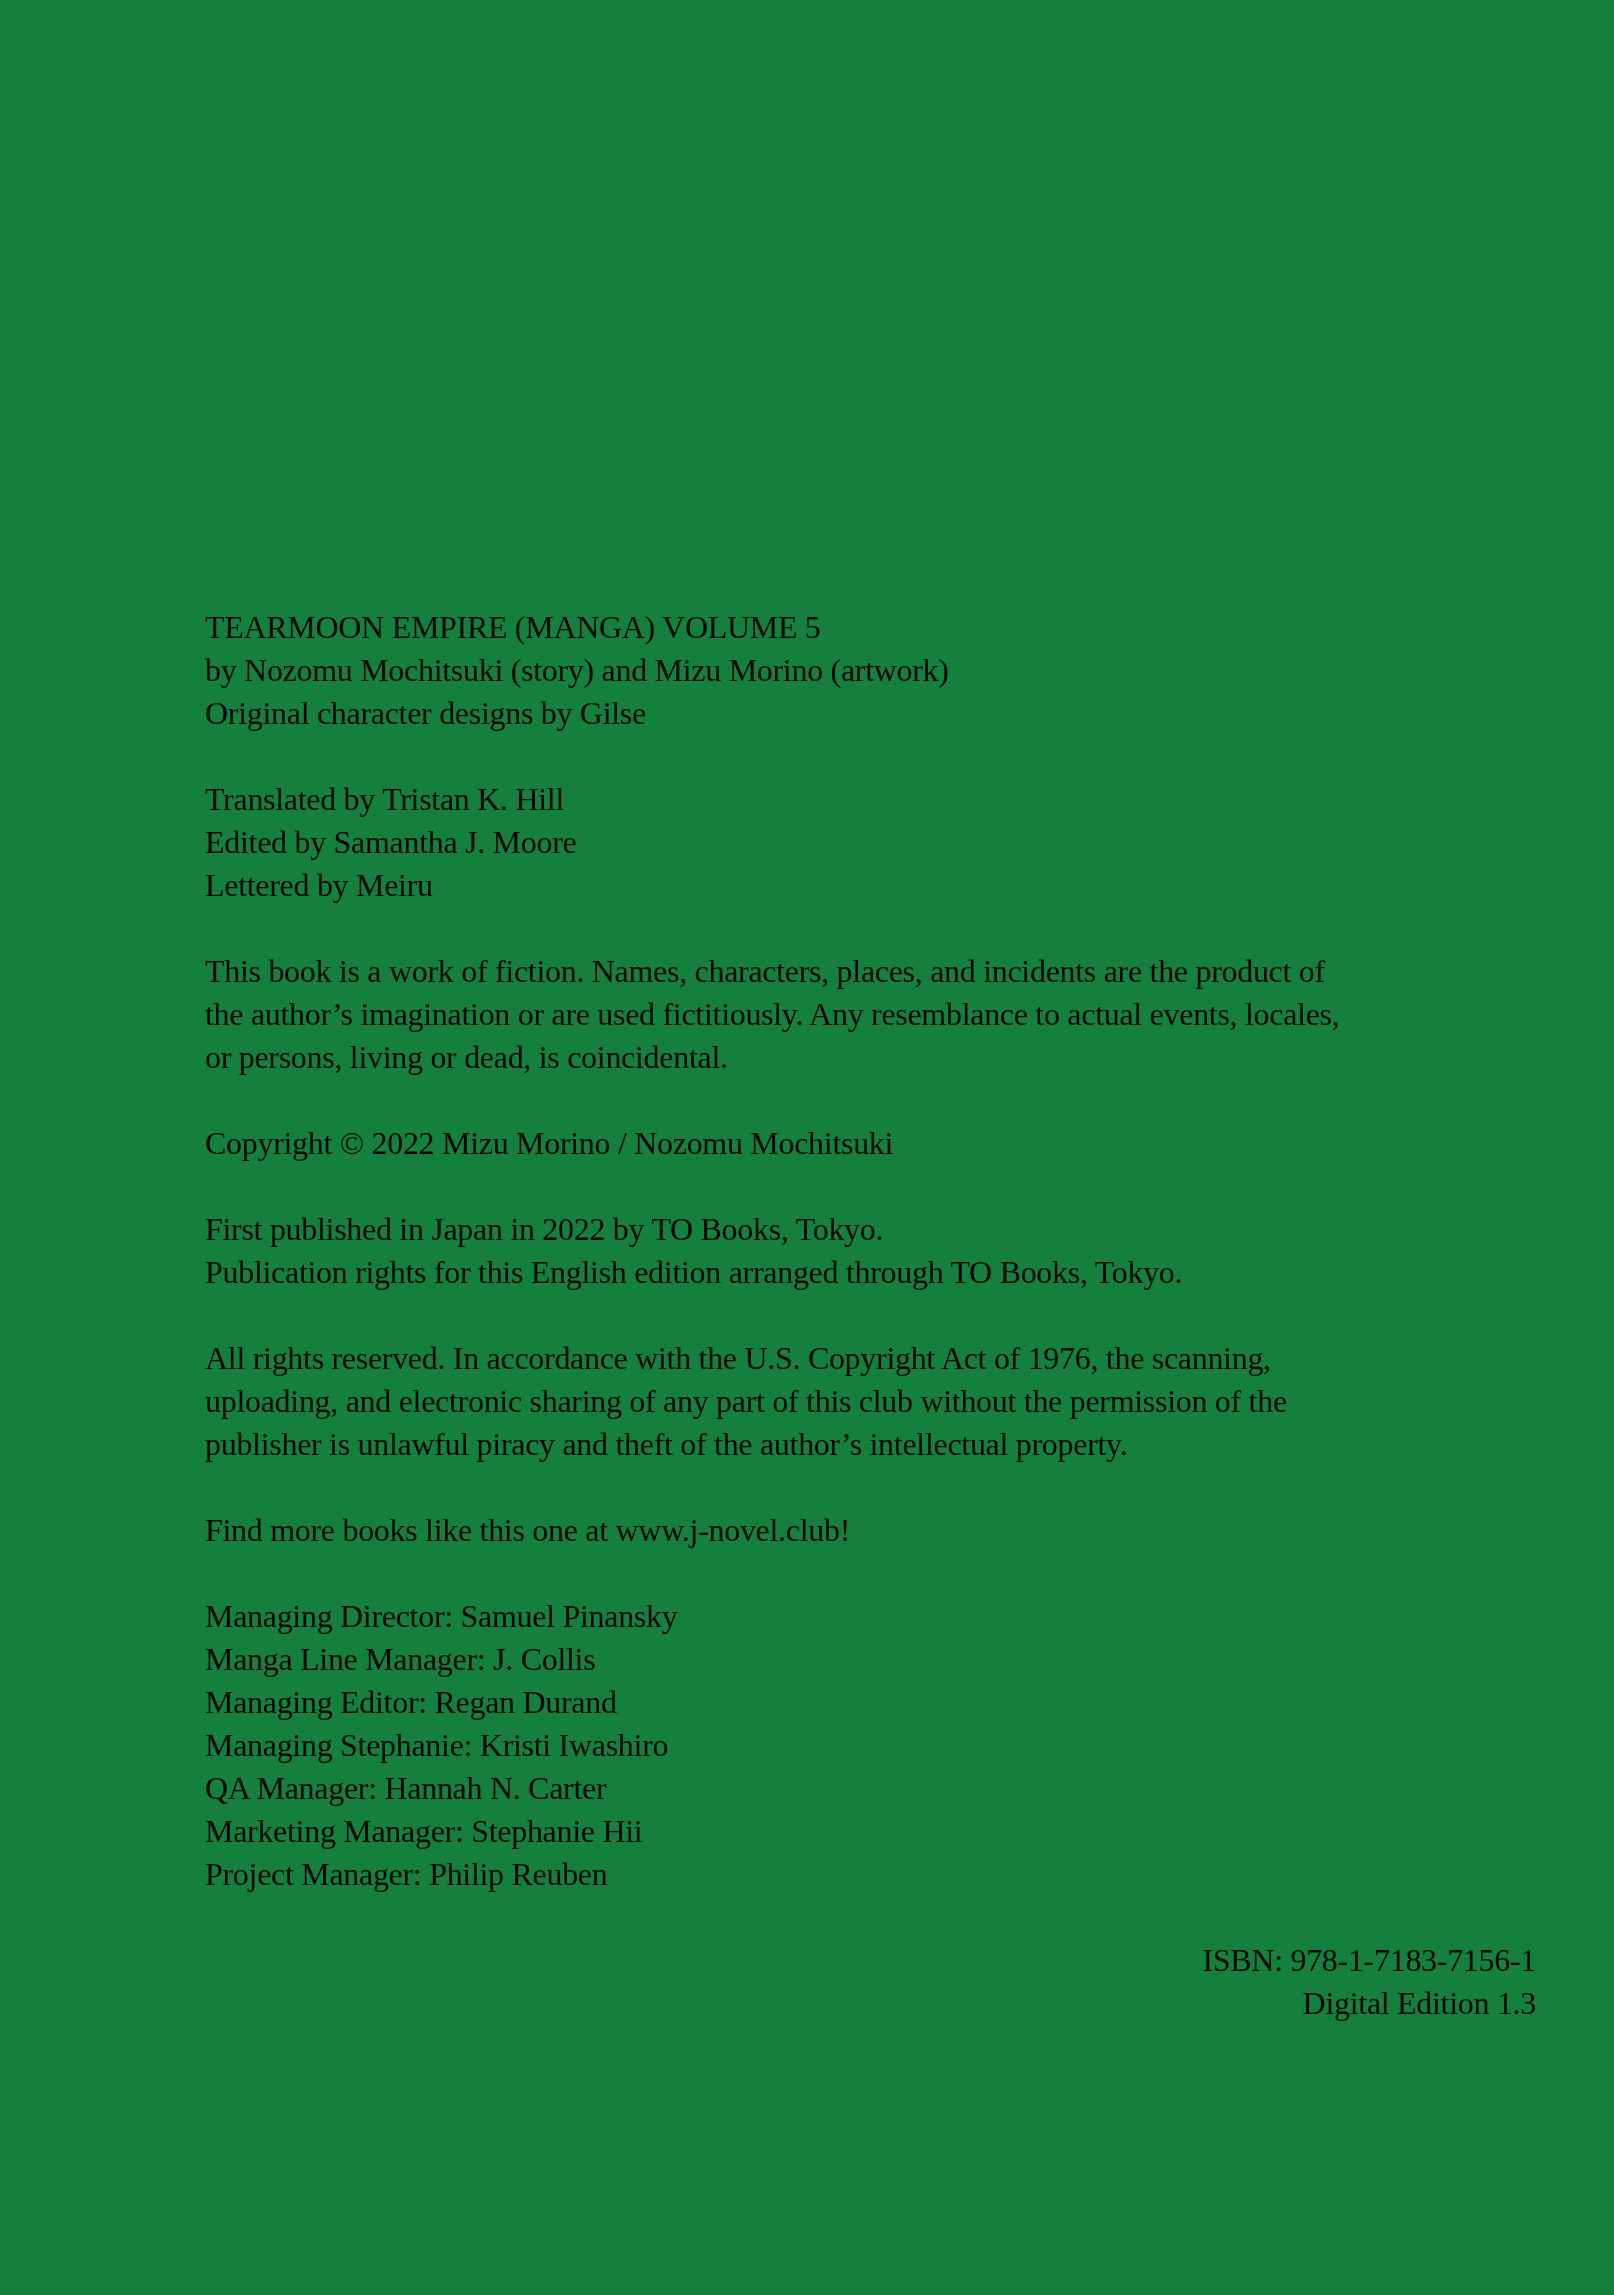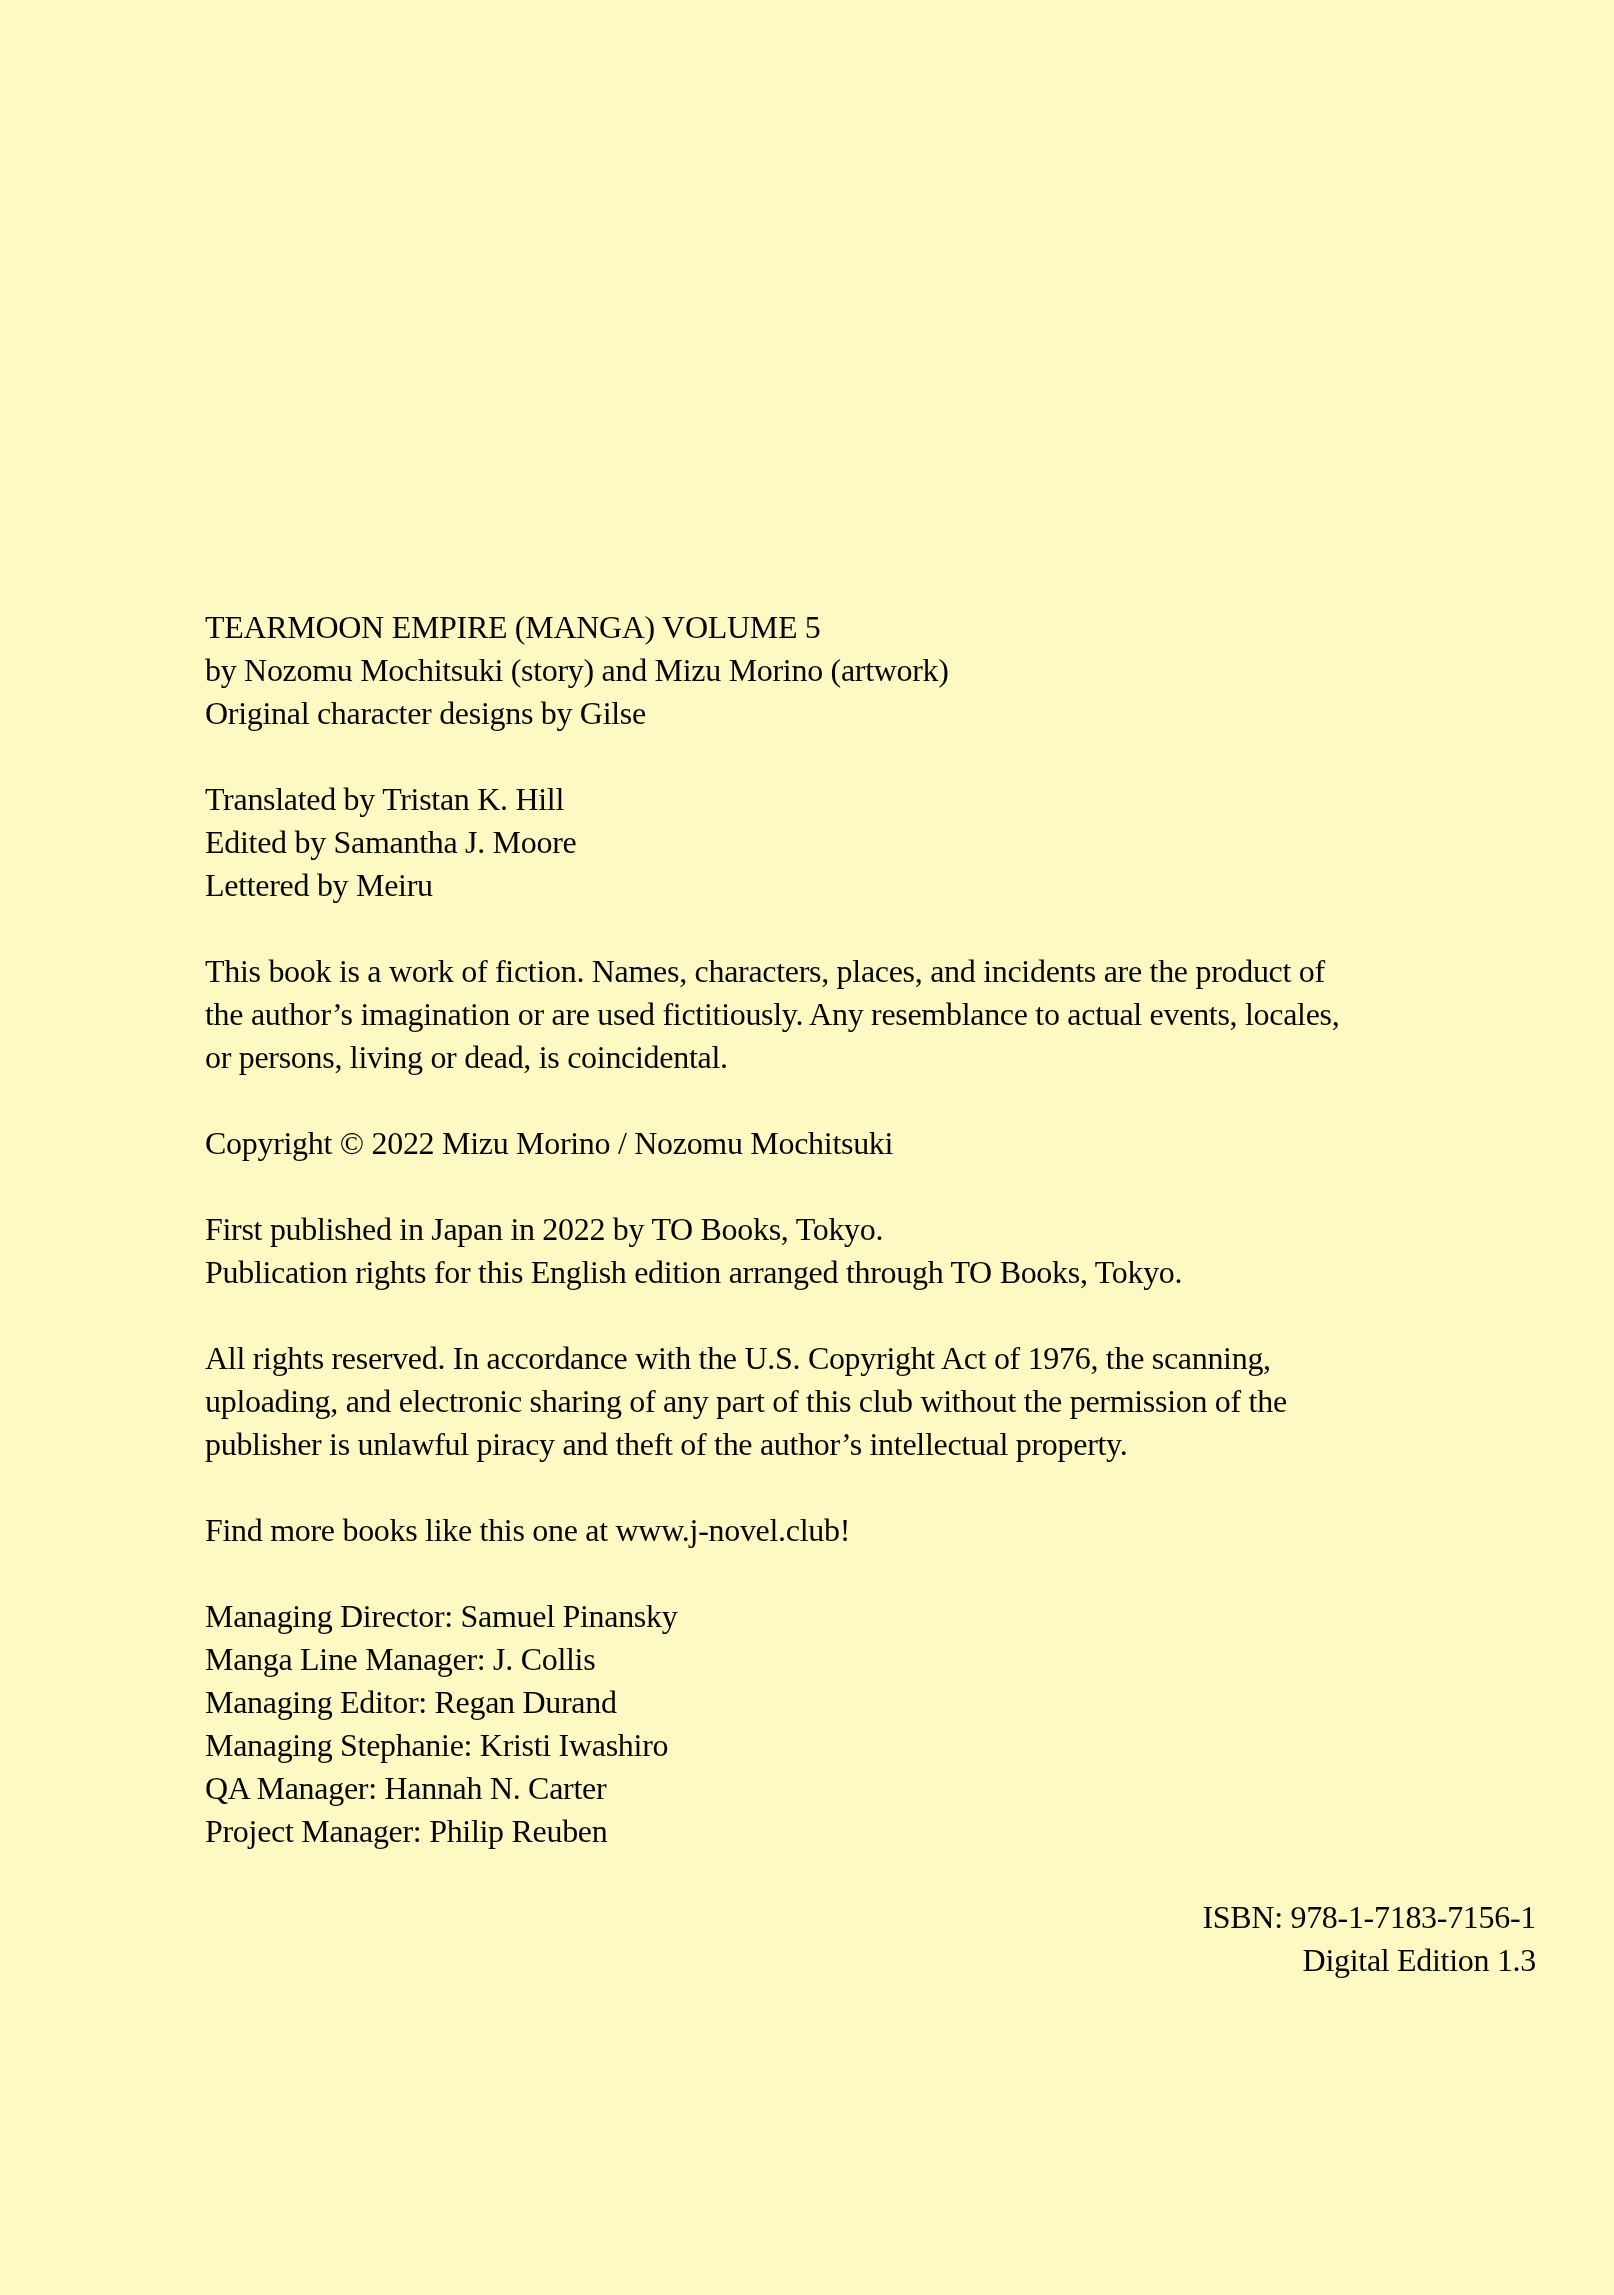--- a/index.html
+++ b/index.html
@@ -14,21 +14,21 @@
     font-family: "Liberation Serif", "DejaVu Serif", serif;
     position: relative;
     overflow: hidden;
   }
   .page {
     position: absolute;
     left: 0;
     top: 0;
     width: 1614px;
     height: 2295px;
-    background: #fef9c3;
+    background: #15803d;
   }
   .content {
     position: absolute;
     left: 205px;
     top: 606px;
     width: 1331px;
   }
   .block {
     margin: 0 0 43px 0;
   }
@@ -85,20 +85,21 @@
     <div class="block">
       <div class="line">Find more books like this one at www.j-novel.club!</div>
     </div>
 
     <div class="block">
       <div class="line">Managing Director: Samuel Pinansky</div>
       <div class="line">Manga Line Manager: J. Collis</div>
       <div class="line">Managing Editor: Regan Durand</div>
       <div class="line">Managing Stephanie: Kristi Iwashiro</div>
       <div class="line">QA Manager: Hannah N. Carter</div>
+      <div class="line">Marketing Manager: Stephanie Hii</div>
       <div class="line">Project Manager: Philip Reuben</div>
     </div>
 
     <div class="block">
       <div class="line">ISBN: 978-1-7183-7156-1</div>
       <div class="line">Digital Edition 1.3</div>
     </div>
 
   </div>
 </div>

